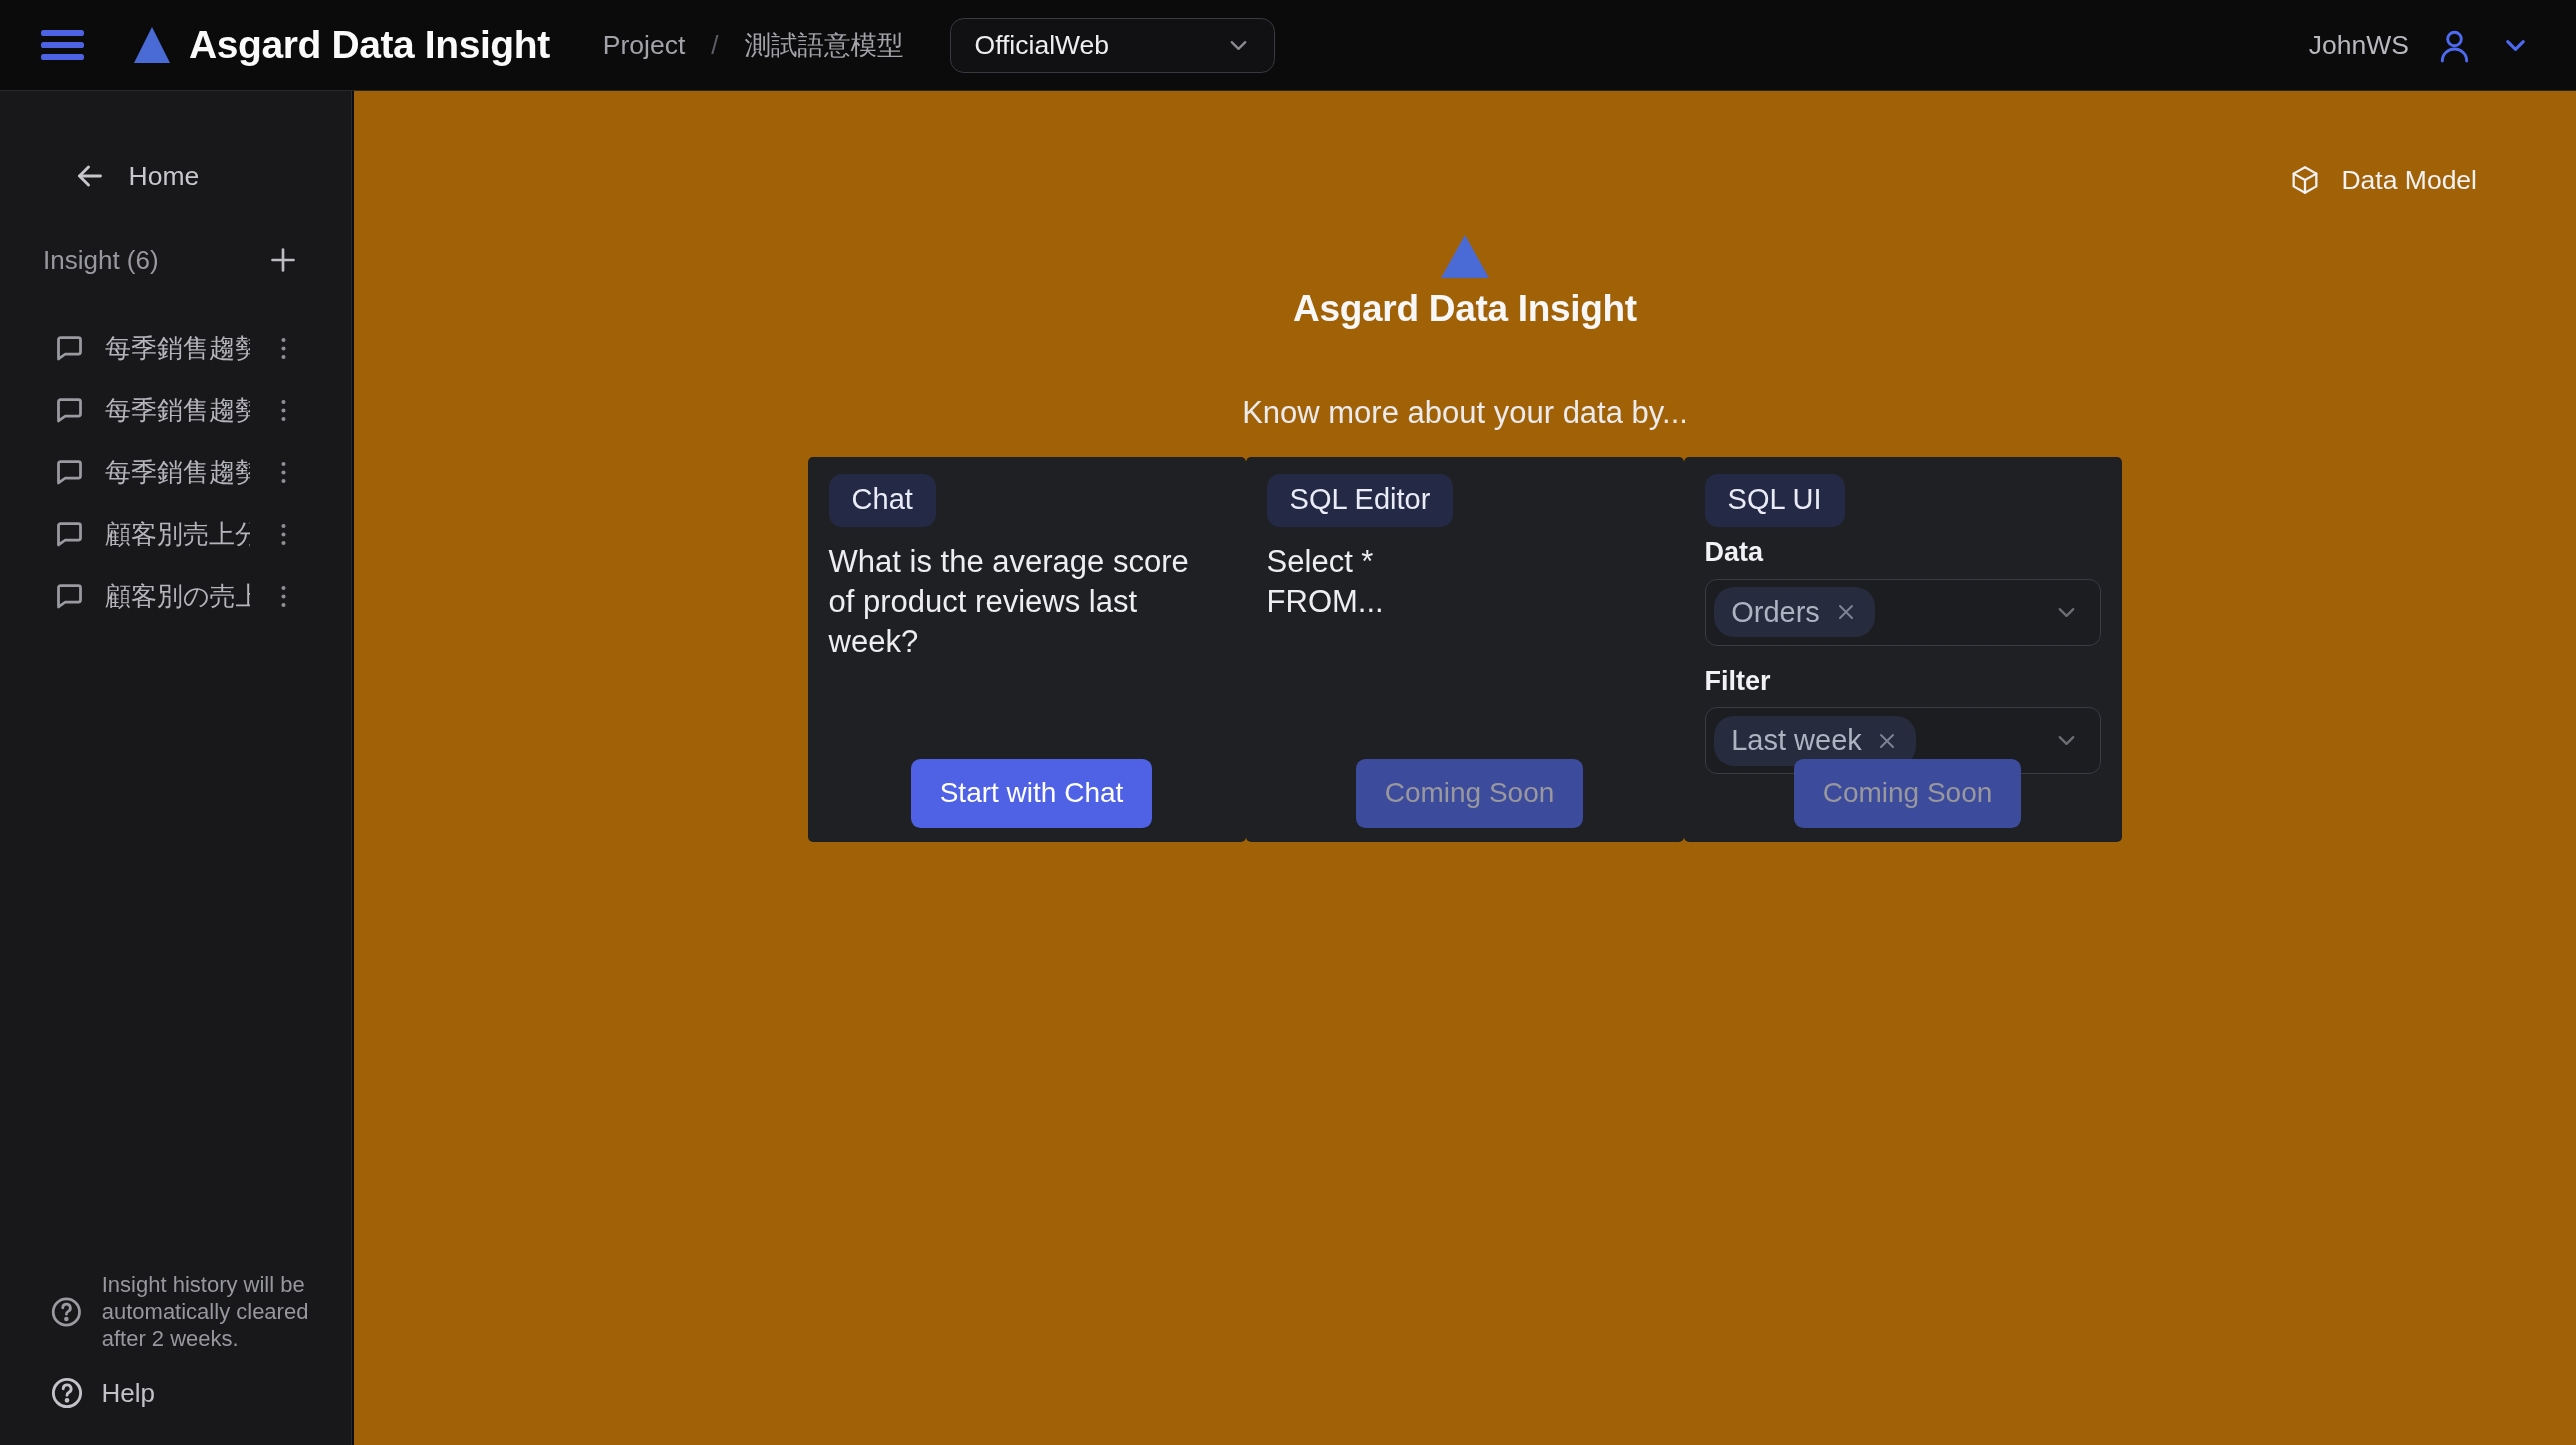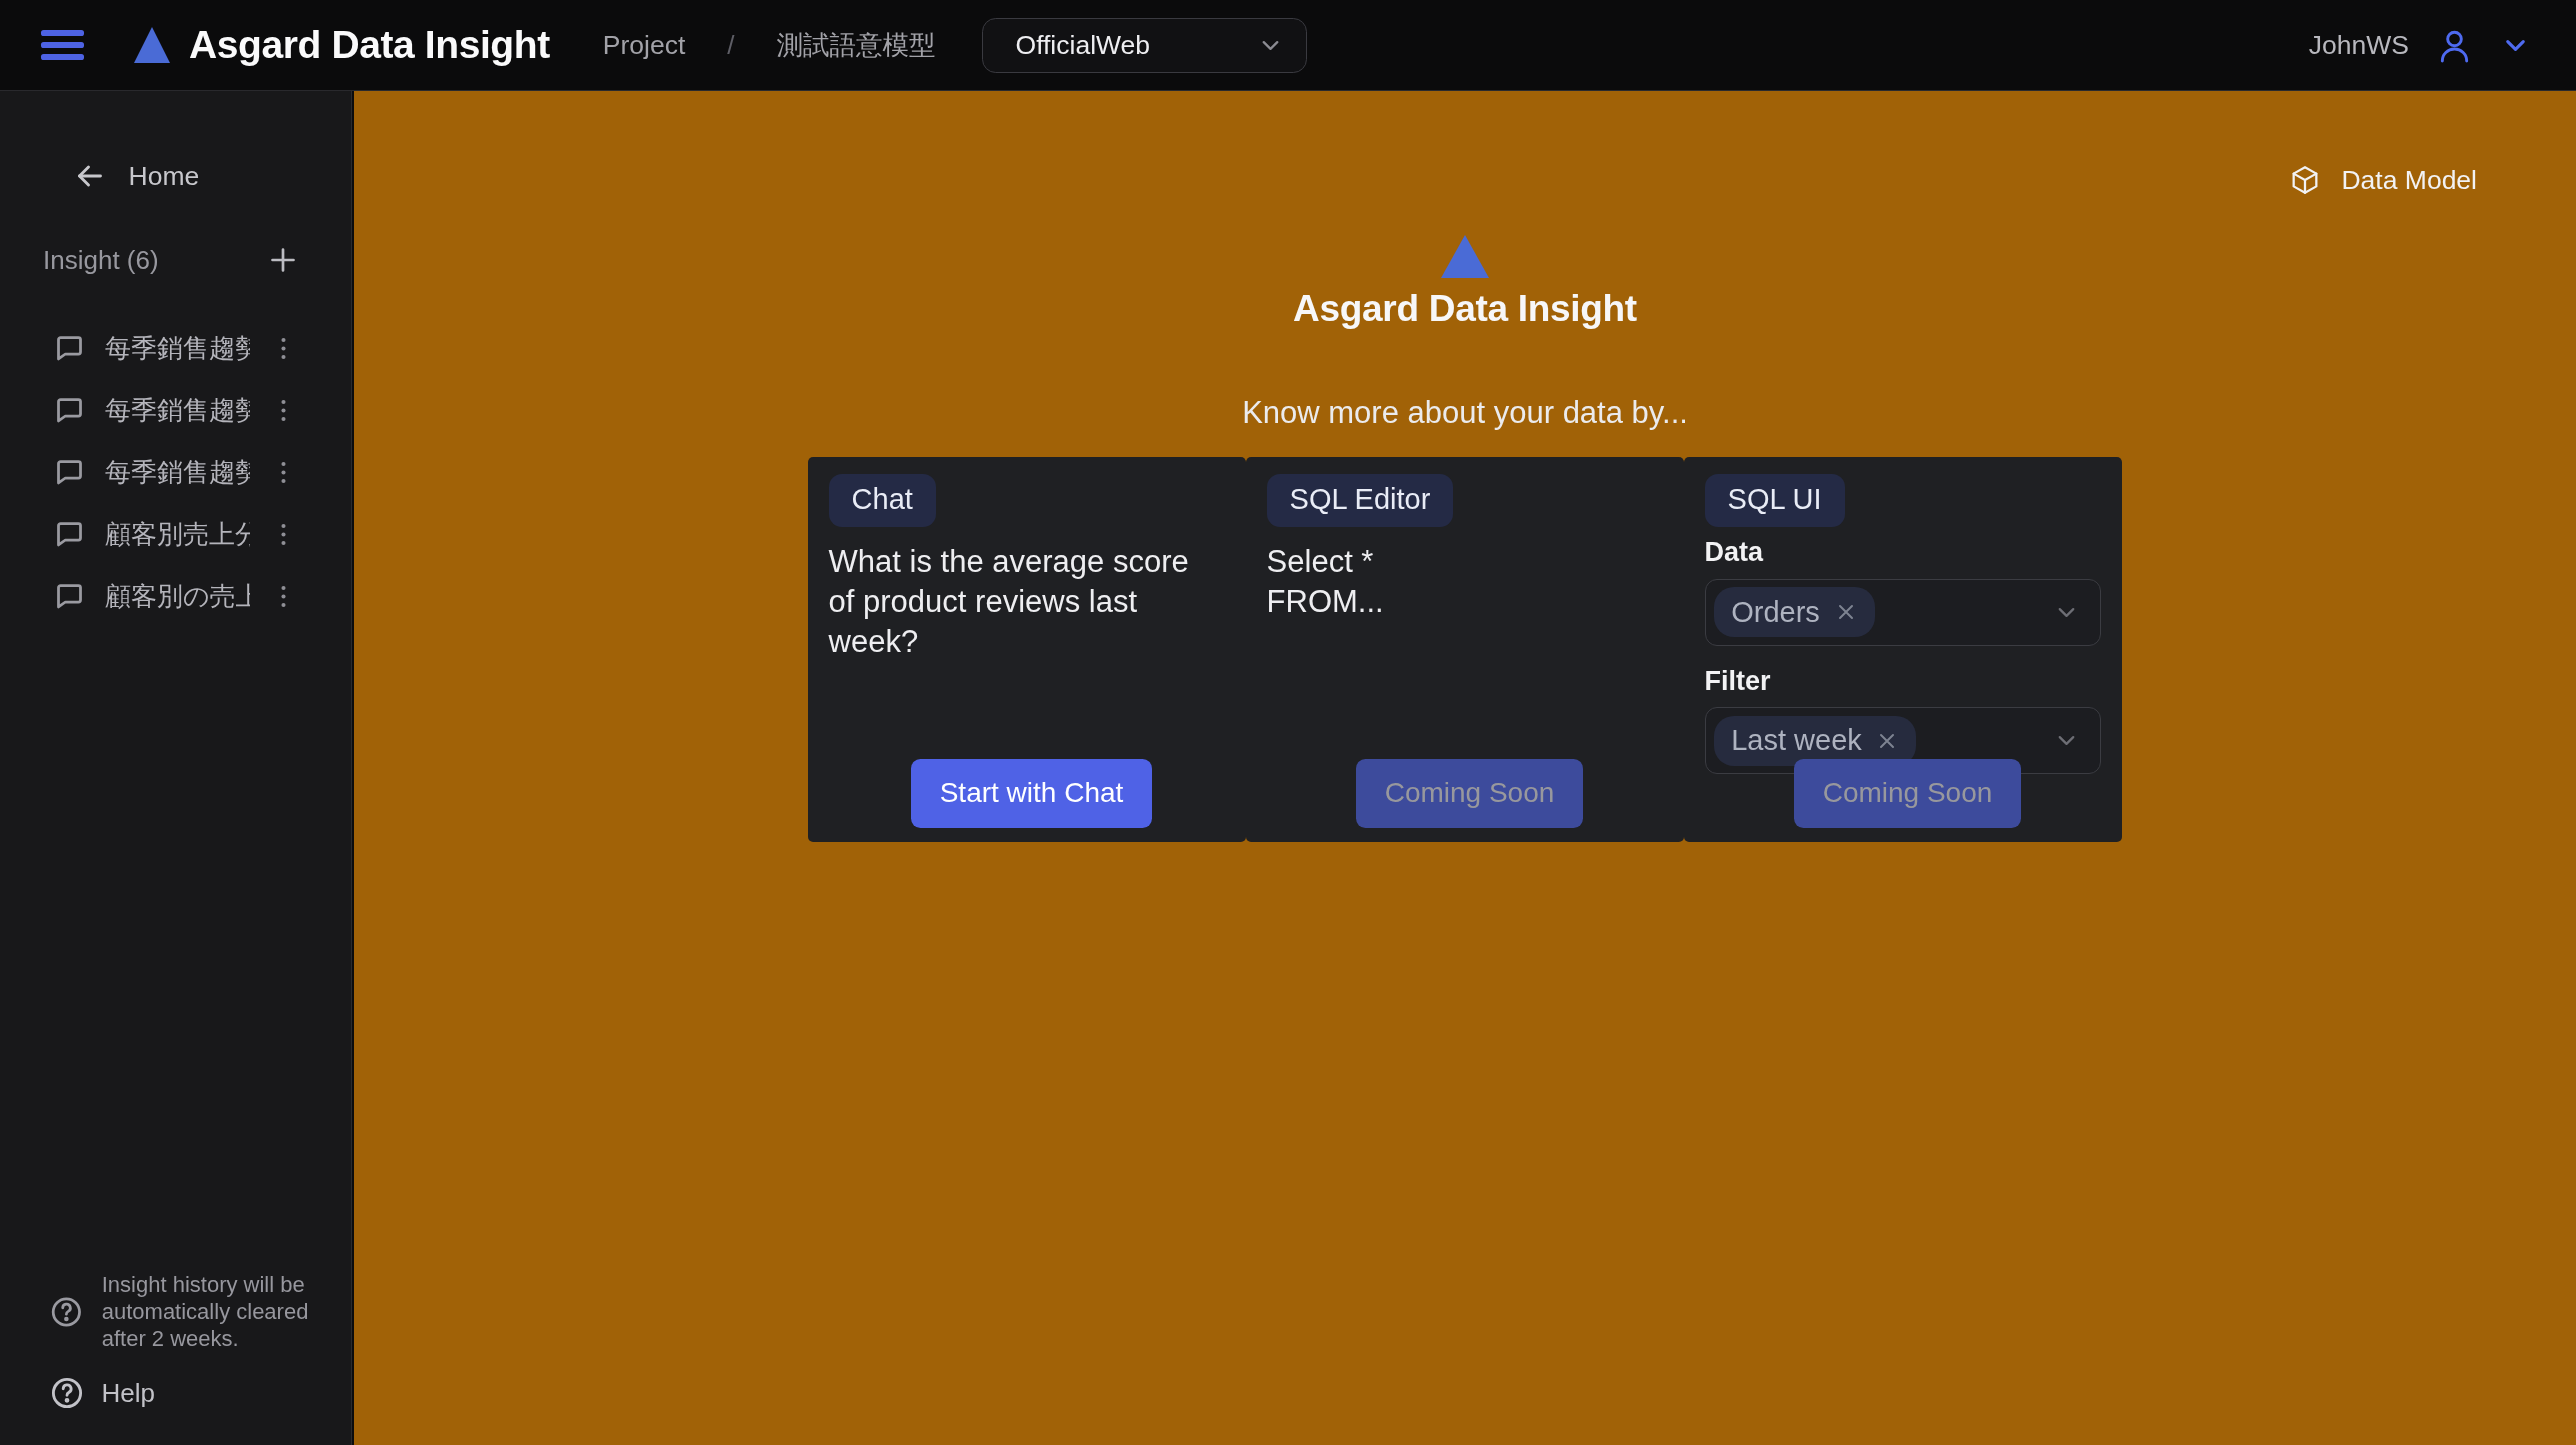--- a/index.html
+++ b/index.html
@@ -14,27 +14,27 @@
   .navbar {
     position:absolute; top:0; left:0; width:2576px; height:91px;
     background:#0b0b0c; border-bottom:1.7px solid #29292d;
     display:flex; align-items:center; padding:0 45px 0 41px;
   }
   .hamburger { width:43px; height:33px; display:flex; flex-direction:column; justify-content:center; gap:6.9px; cursor:pointer; }
   .hamburger span { display:block; height:5.1px; border-radius:2.6px; background:#4e63e4; }
   .tri { width:0; height:0; border-left:18px solid transparent; border-right:18px solid transparent; border-bottom:36px solid #4a6bd6; }
   .nav-logo-tri { margin-left:50px; }
   .nav-title { margin-left:19px; font-size:39px; font-weight:700; color:#fafafb; letter-spacing:-0.4px; white-space:nowrap; }
-  .breadcrumb { display:flex; align-items:center; margin-left:53px; gap:42px; font-size:26.5px; }
+  .breadcrumb { display:flex; align-items:center; margin-left:53px; gap:26px; font-size:26.5px; }
   .crumb { color:#a2a2a8; }
   .crumb-sep { color:#5e5e66; font-size:26px; }
   .proj-select {
     margin-left:46px; width:325px; height:55px; border:1.7px solid #3a3a40; border-radius:13.7px;
     background:#111113; display:flex; align-items:center; justify-content:space-between;
-    padding:0 22px 0 33px; cursor:pointer;
+    padding:0 22px 0 24px; cursor:pointer;
   }
   .proj-select .val { font-size:26.5px; color:#eeeef1; }
   .nav-right { margin-left:auto; display:flex; align-items:center; gap:26px; cursor:pointer; }
   .user-name { font-size:26.5px; color:#b8b8be; }
 
   
   .sidebar {
     position:absolute; top:91px; left:0; bottom:0; width:352px;
     background:#18181a; border-right:1.7px solid #2a2a2e;
     display:flex; flex-direction:column;padding-left:24px;

